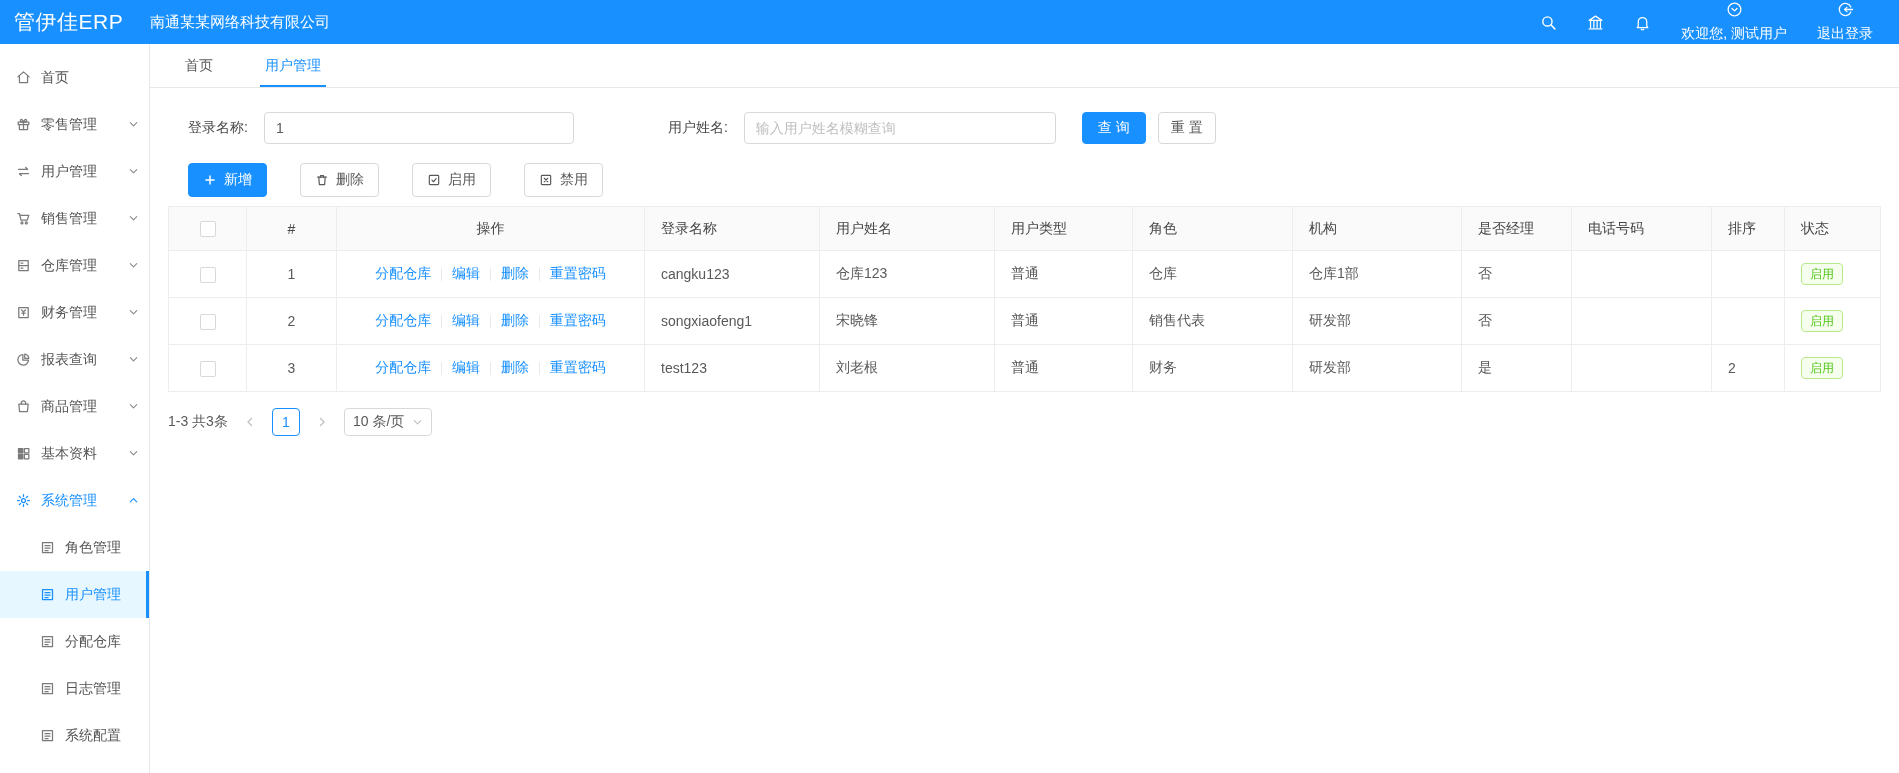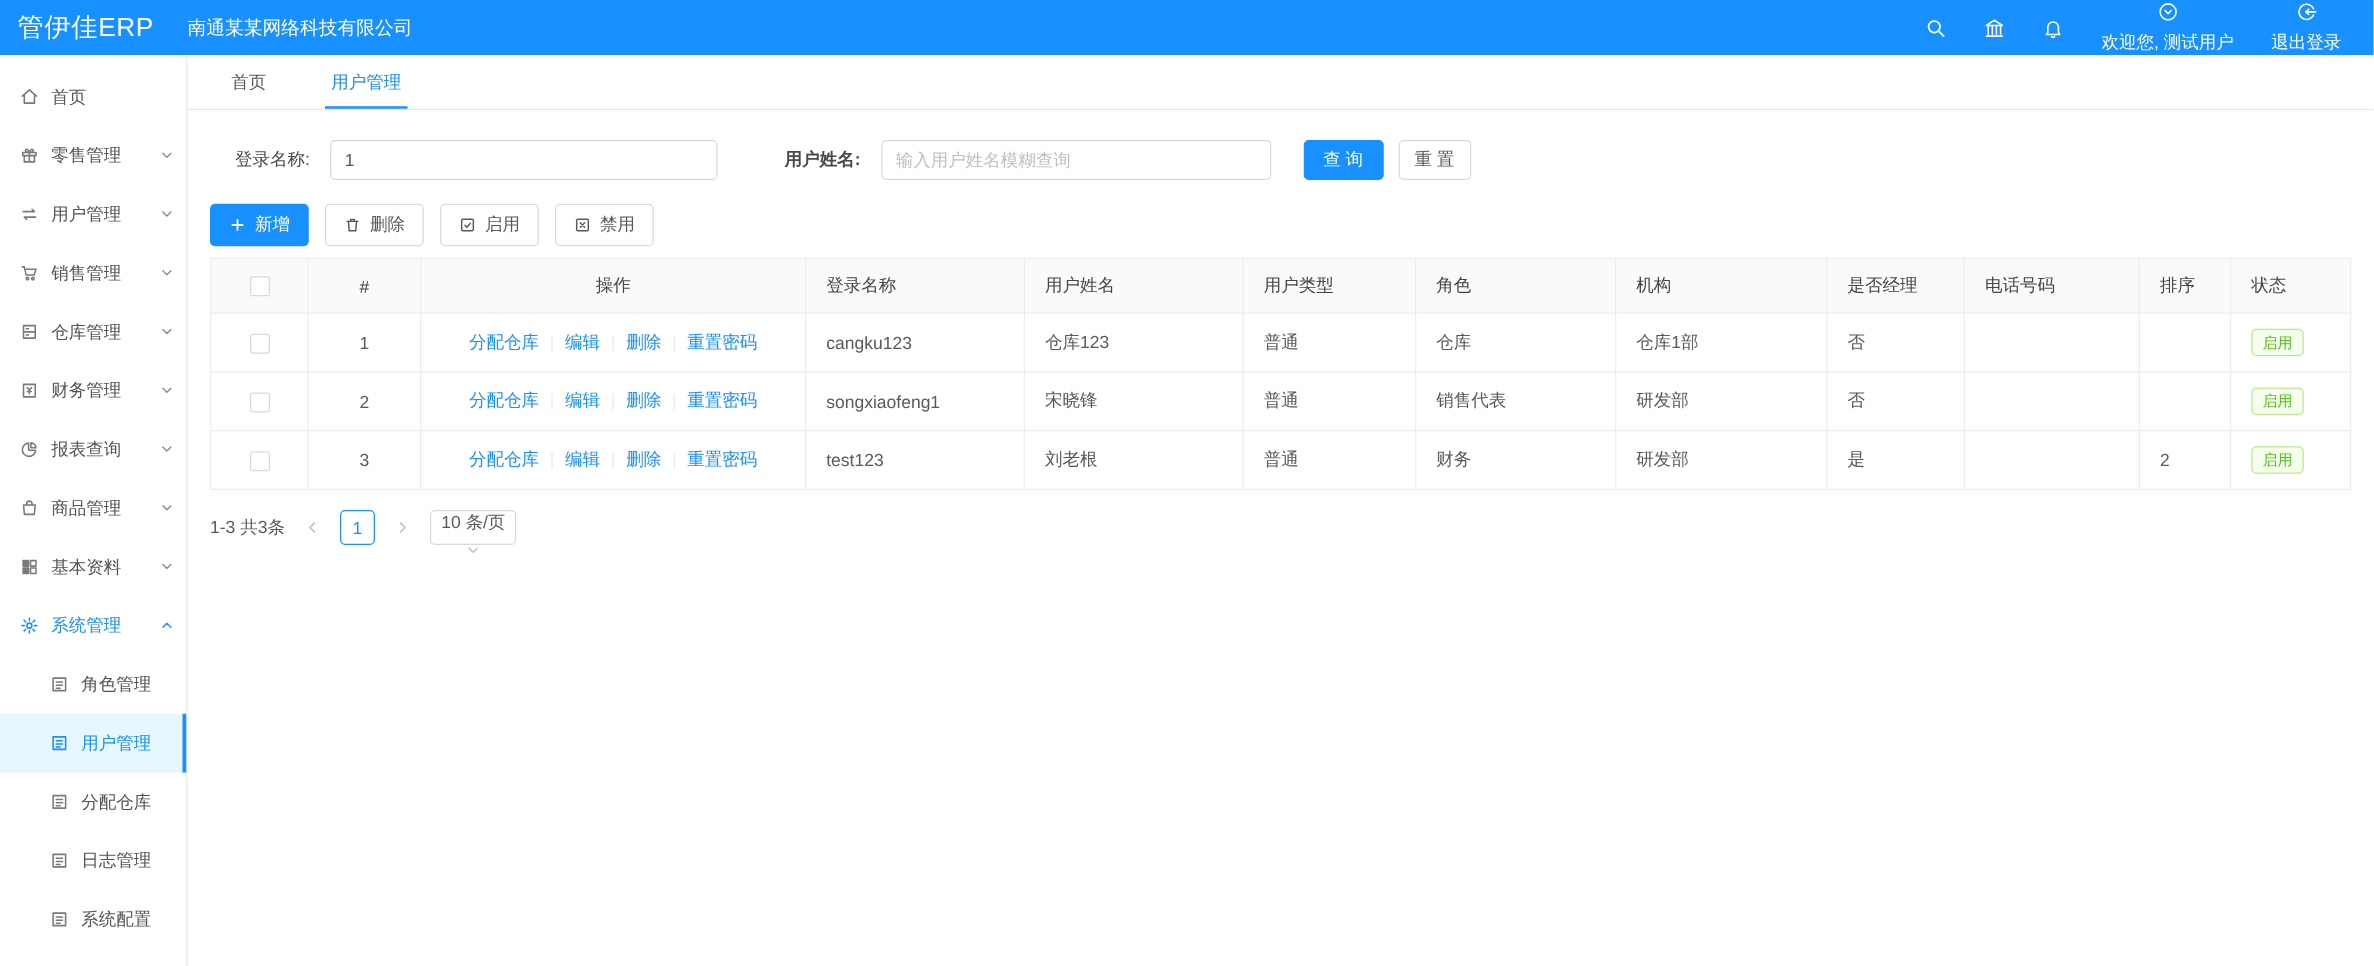--- a/index.html
+++ b/index.html
@@ -40,24 +40,24 @@
 
   .content { padding:24px 19px 0 18px; }
 
   
   .search-row { display:flex; align-items:center; padding-left:20px; }
   .f-label { white-space:nowrap; color:#4a4a4a; }
   .f-input { height:32px; border:1px solid #d9d9d9; border-radius:4px; padding:0 11px; font-size:14px;
     color:#595959; outline:none; font-family:inherit; }
   .f-input::placeholder { color:#bfbfbf; }
   .inp-login { width:310px; margin-left:16px; }
-  .lbl-name { margin-left:54px;font-weight:bold; }
+  .lbl-name { margin-left:94px; }
   .inp-name { width:312px; margin-left:16px; }
   .btn { height:32px; border-radius:4px; border:1px solid #d9d9d9; background:#fff; color:#595959;
-    font-size:14px; cursor:pointer; font-family:inherit; white-space:nowrap; }
+    font-size:14px; cursor:pointer; font-family:inherit; white-space:nowrap;margin-left:20px; }
   .btn-primary { background:#1890ff; border-color:#1890ff; color:#fff; }
   .btn-query { width:64px; margin-left:26px; }
   .btn-reset { width:58px; margin-left:12px; }
 
   
   .toolbar { margin-top:19px; display:flex; gap:13px; }
   .tbtn { height:34px; padding:0 14px; display:inline-flex; align-items:center; gap:7px; }
   .bicon { display:inline-flex; width:14px; height:14px; }
   .bicon svg { width:100%; height:100%; }
 
@@ -77,21 +77,21 @@
 
   
   .pagination { width:1712px; margin-top:16px; display:flex; justify-content:flex-start; align-items:center; gap:10px;
     color:#595959; font-size:14px; }
   .pg-arrow { width:24px; height:24px; display:inline-flex; align-items:center; justify-content:center;
     color:#bfbfbf; cursor:pointer; }
   .pg-arrow svg { width:12px; height:12px; }
   .pg-page { min-width:28px; height:28px; border:1px solid #1890ff; border-radius:4px; color:#1890ff;
     display:inline-flex; align-items:center; justify-content:center; cursor:pointer; background:#fff; }
   .pg-size { height:28px; border:1px solid #d9d9d9; border-radius:4px; padding:0 8px; display:inline-flex;
-    align-items:center; gap:8px; cursor:pointer; color:#595959; background:#fff;flex-direction:column; }
+    align-items:center; gap:8px; cursor:pointer; color:#595959; background:#fff; }
   .pg-size .chev { color:#bfbfbf; }
 </style>
 </head>
 <body>
 
 <div class="header">
   <div class="logo">管伊佳ERP</div>
   <div class="company">南通某某网络科技有限公司</div>
   <div class="header-right">
     <span class="hicon">

